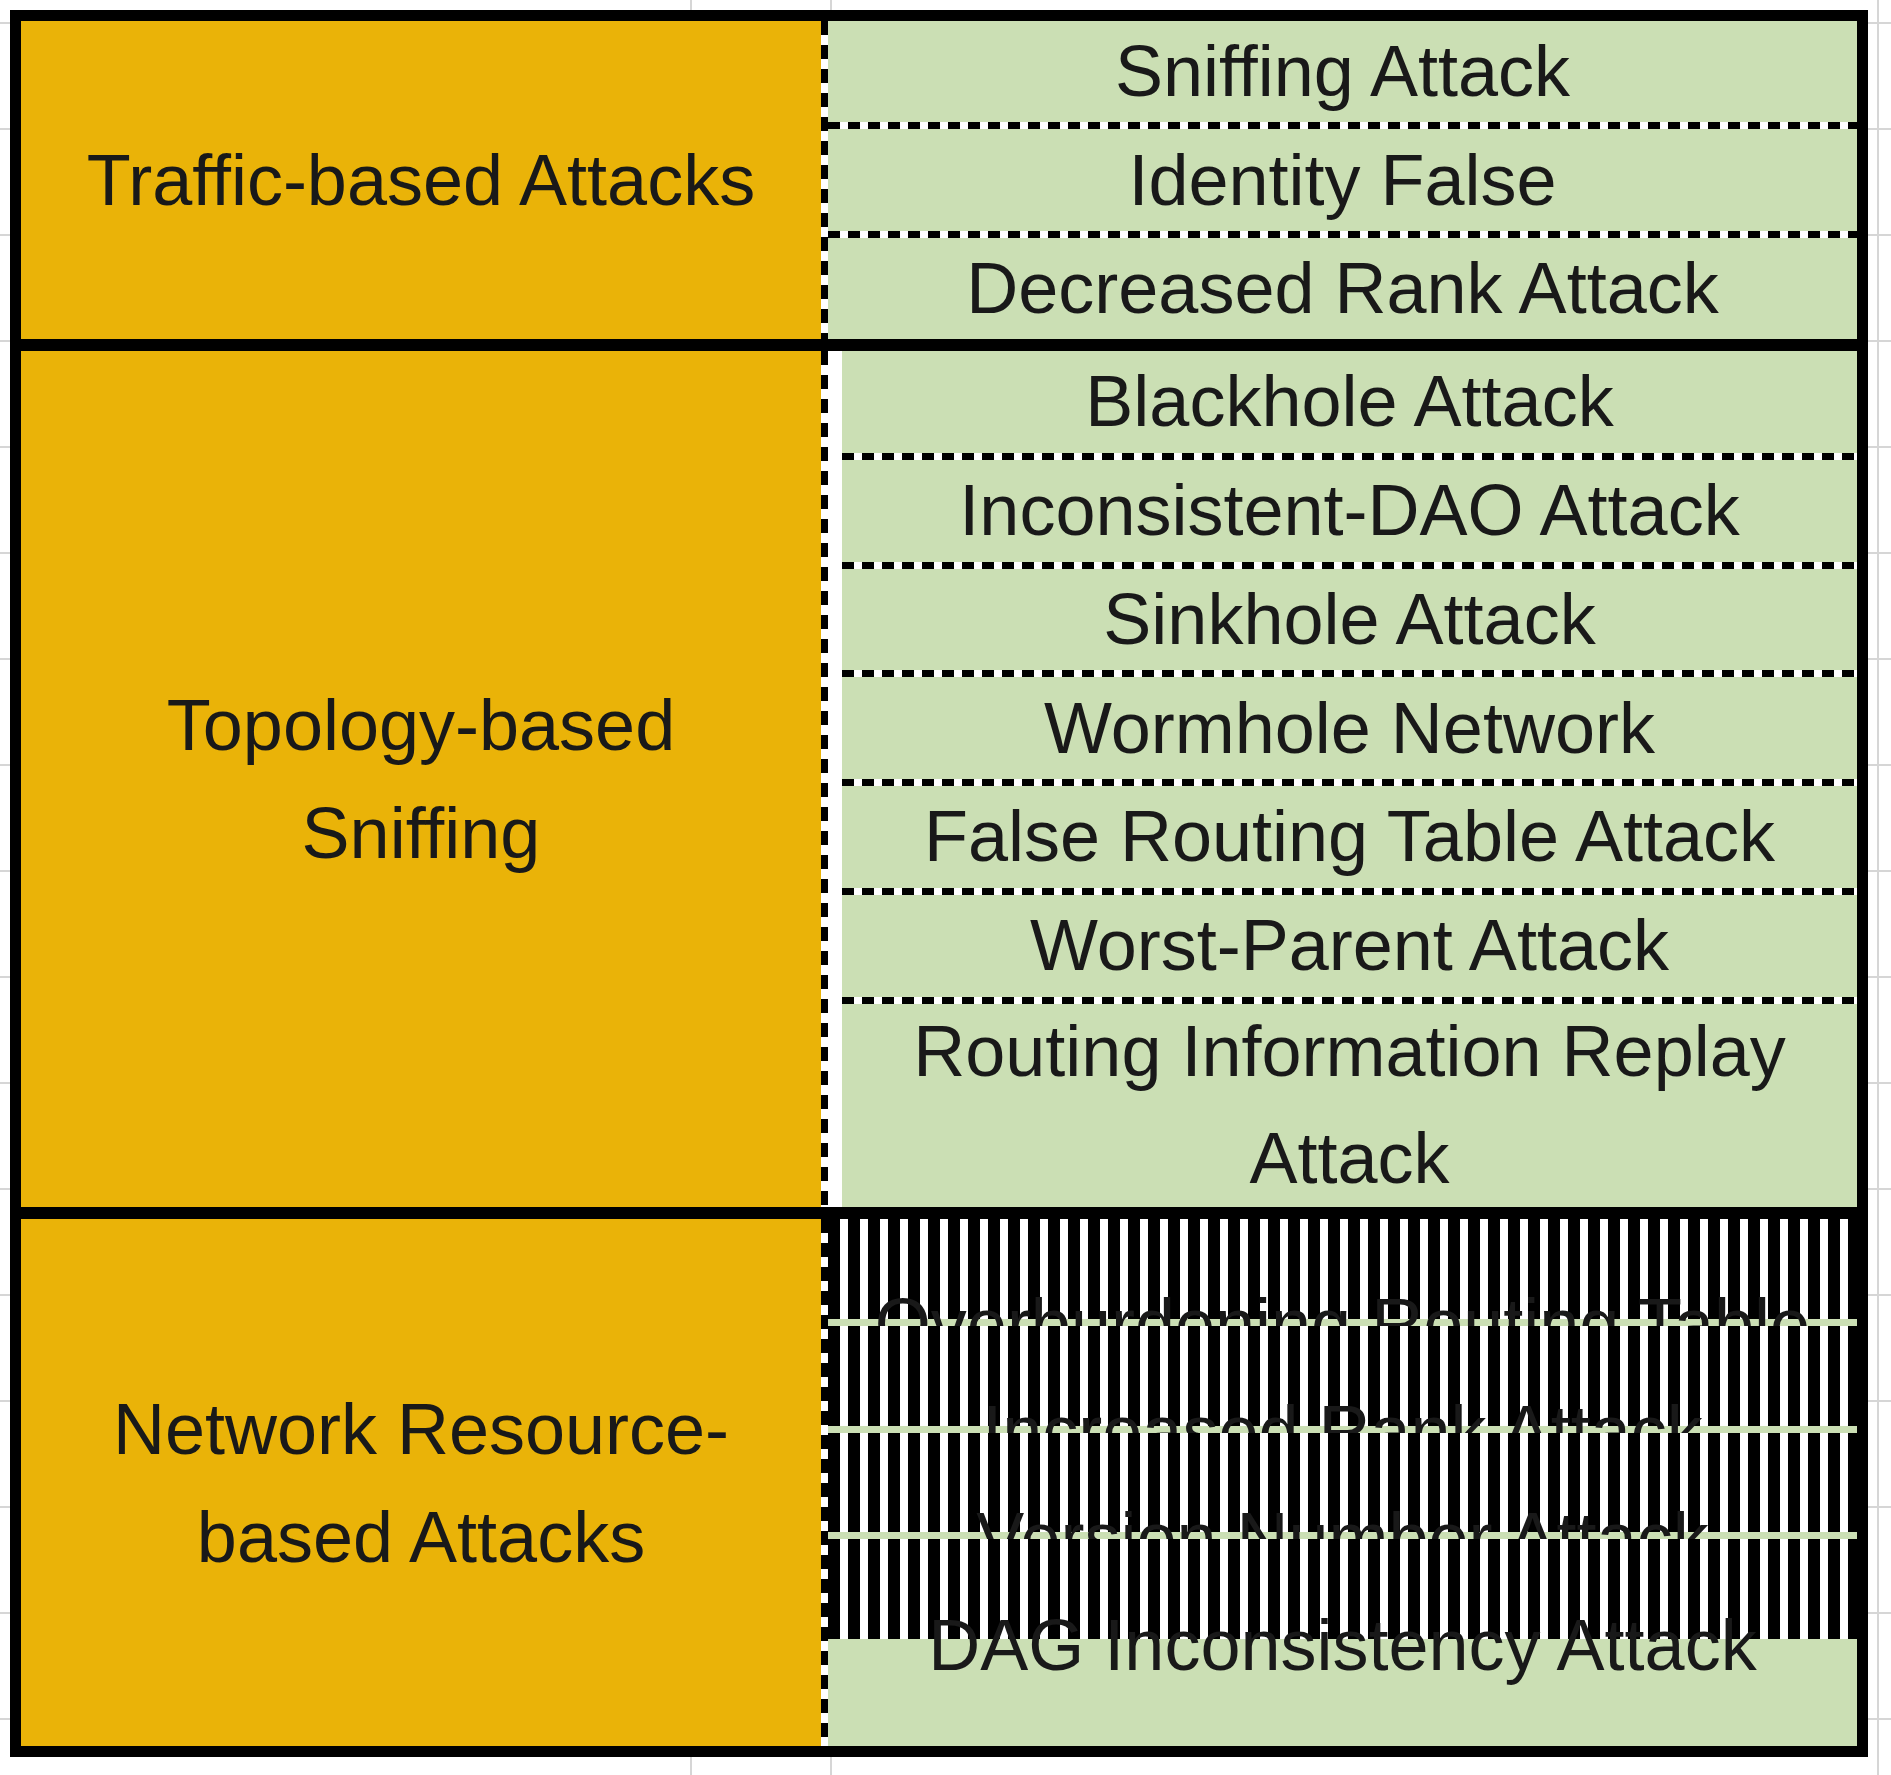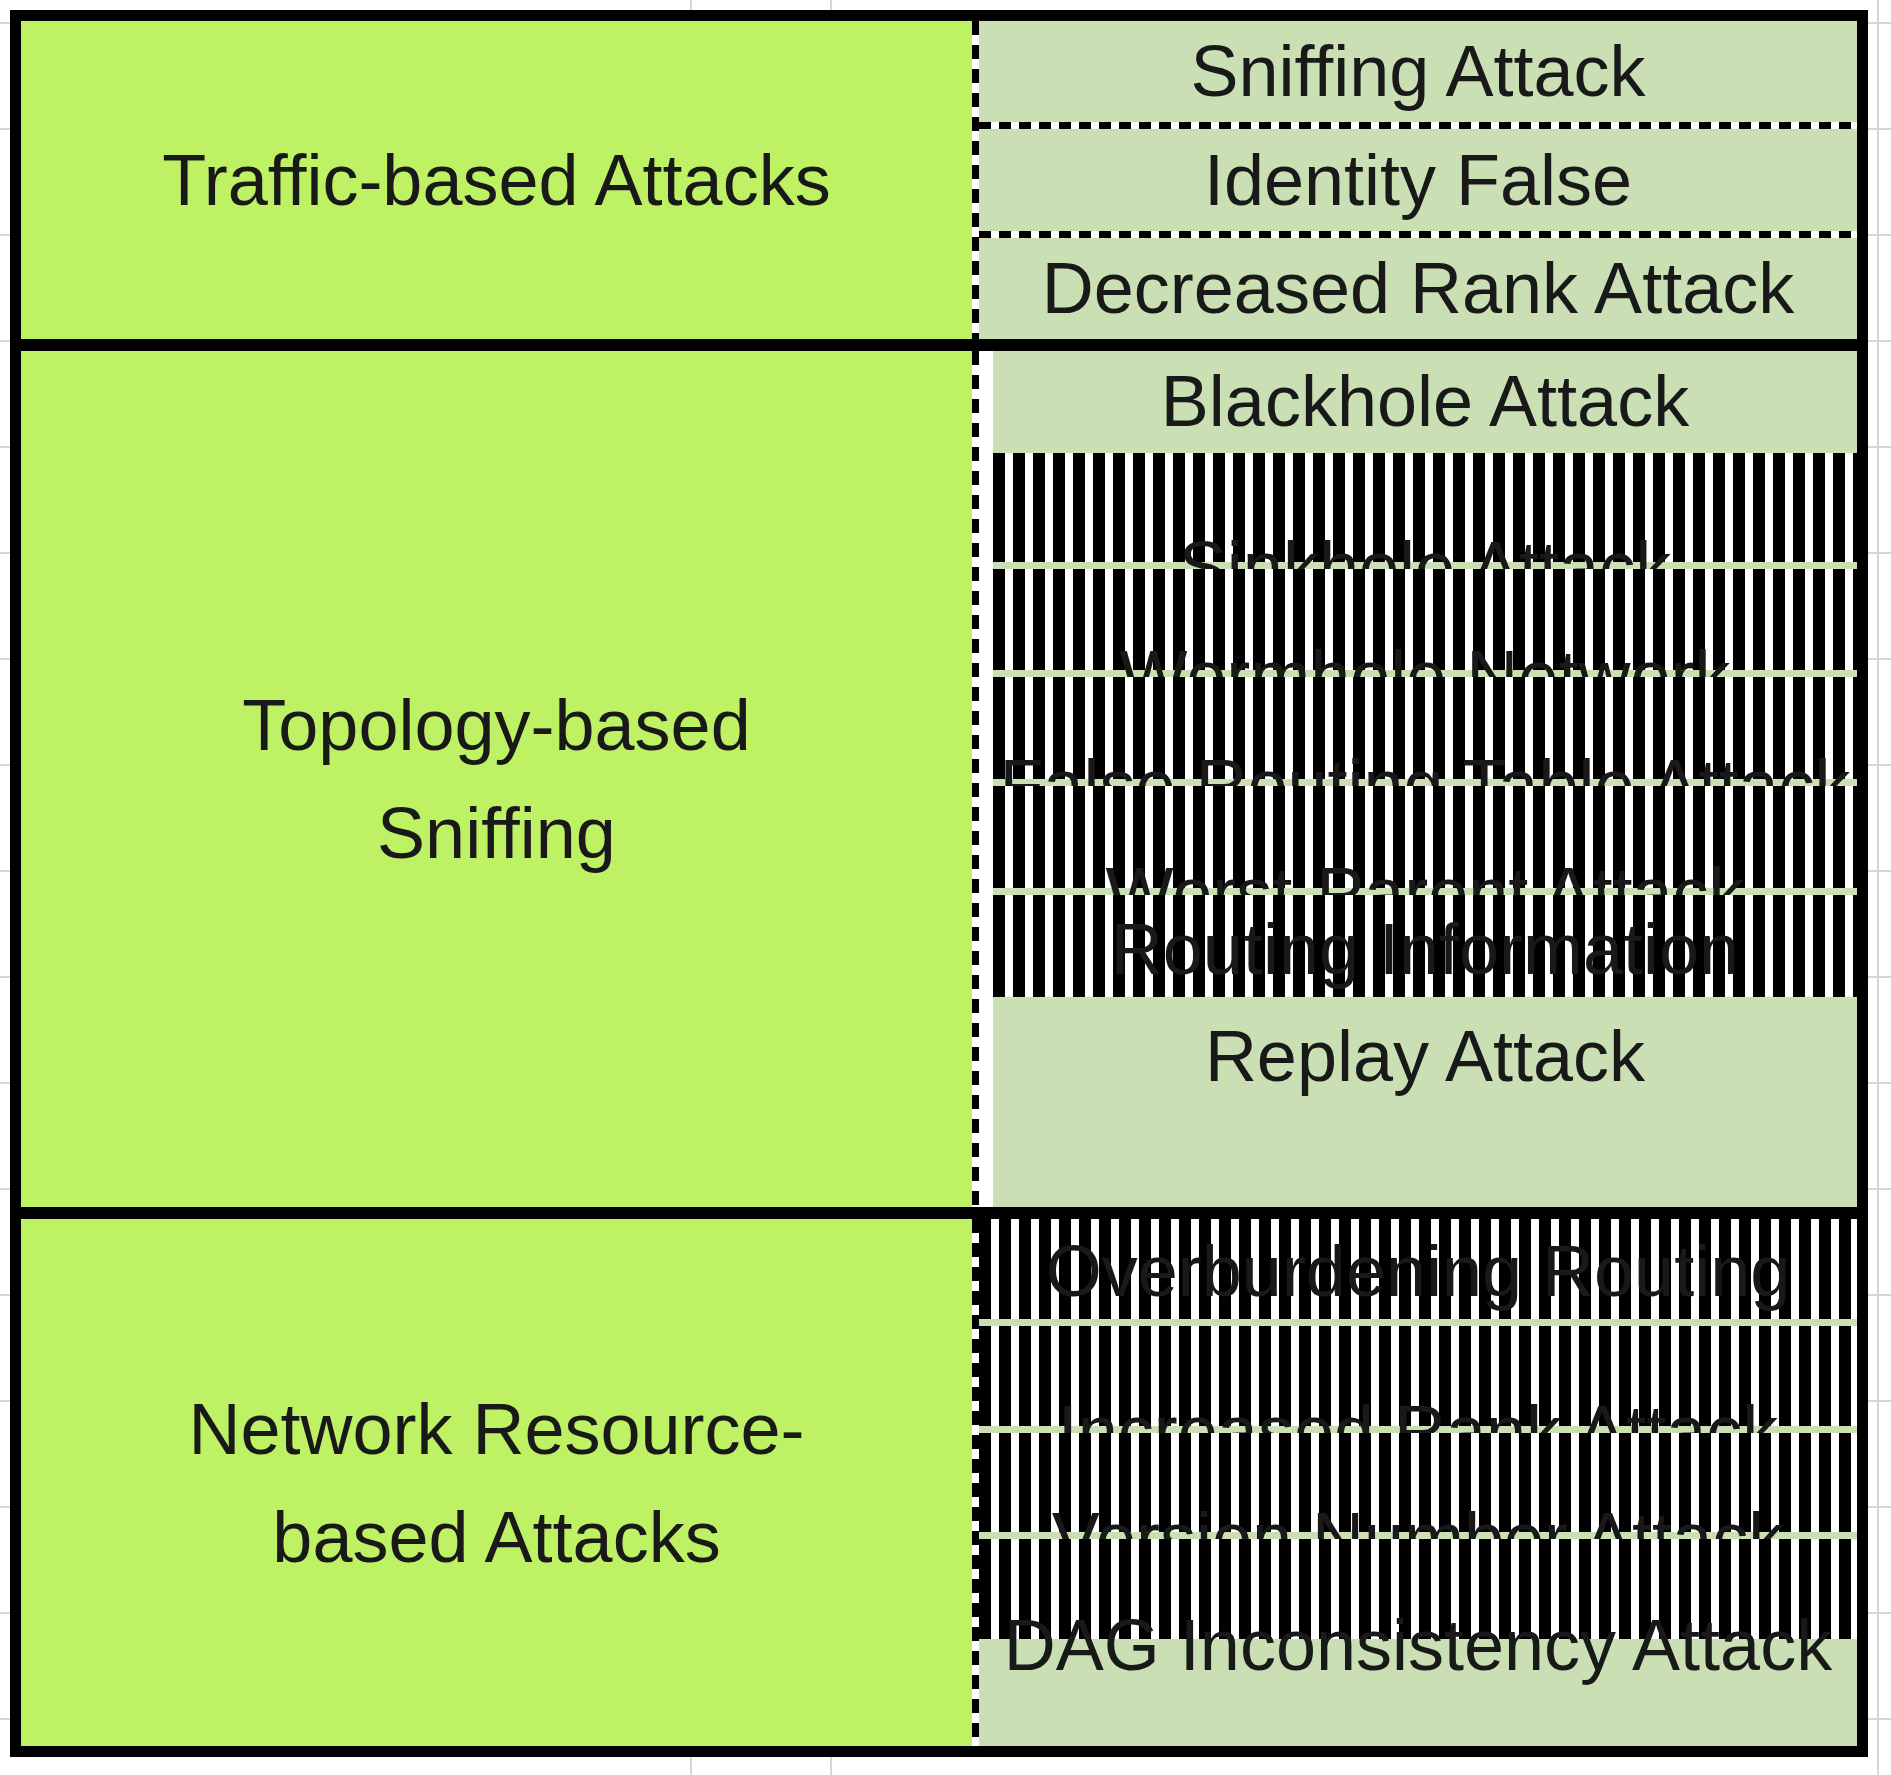--- a/index.html
+++ b/index.html
@@ -45,23 +45,23 @@
   .section { display: flex; min-height: 0; }
   .section-1 { height: 318px; }
   .section-2 { height: 856px; }
   .section-3 { flex: 1; }
   .section-divider {
     height: 12px;
     background: #000000;
     flex: 0 0 auto;
   }
   .cat-cell {
-    width: 951px;
+    width: 800px;
     flex: 0 0 auto;
-    background: #bef264;
+    background: #eab308;
     display: flex;
     align-items: center;
     justify-content: center;
     text-align: center;
   }
   .cat-label {
     font-size: 72px;
     line-height: 108px;
     color: #191919;
     max-width: 700px;
@@ -123,20 +123,23 @@
       <div class="section section-2">
         <div class="cat-cell">
           <div class="cat-label">Topology-based Sniffing</div>
         </div>
         <div class="v-divider"></div>
         <div class="attacks-col" style="grid-template-rows: 1fr 7px 1fr 7px 1fr 7px 1fr 7px 1fr 7px 1fr 7px 2fr; margin-left: 14px;">
           <div class="attack-cell">
             <div class="attack-label">Blackhole Attack</div>
           </div>
           <div class="dot-divider"></div>
+          <div class="attack-cell">
+            <div class="attack-label">Inconsistent-DAO Attack</div>
+          </div>
           <div class="dot-divider"></div>
           <div class="attack-cell">
             <div class="attack-label">Sinkhole Attack</div>
           </div>
           <div class="dot-divider"></div>
           <div class="attack-cell">
             <div class="attack-label">Wormhole Network</div>
           </div>
           <div class="dot-divider"></div>
           <div class="attack-cell">

